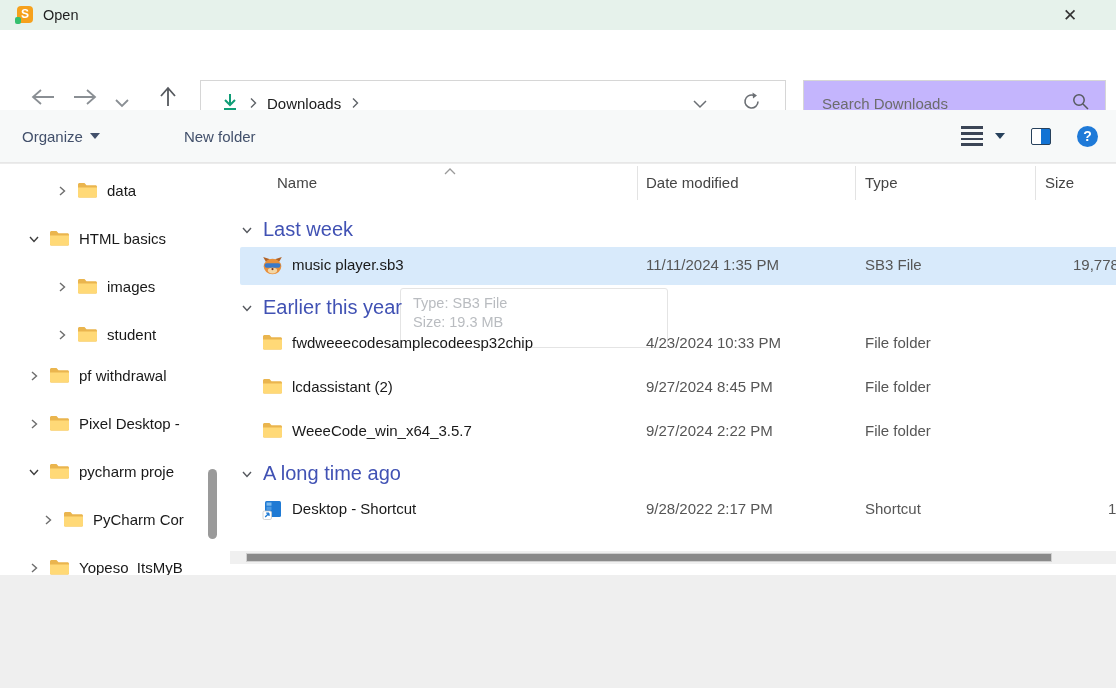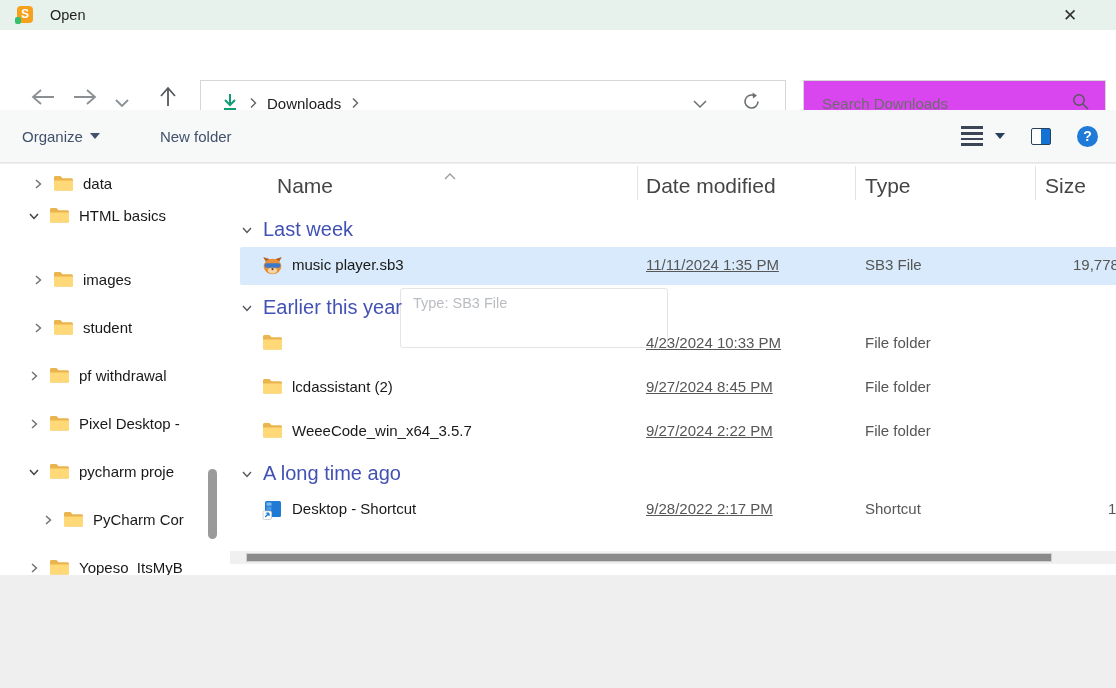--- a/index.html
+++ b/index.html
@@ -5,74 +5,74 @@
   * { margin:0; padding:0; box-sizing:border-box; }
   html,body { width:1116px; height:688px; overflow:hidden; }
   body { font-family:"Liberation Sans","DejaVu Sans",sans-serif; background:#fff; color:#1b1b1b; position:relative; }
   .window { position:absolute; inset:0; background:#fff; }
 
   
   .titlebar { position:absolute; left:0; top:0; width:1116px; height:30px; background:#e6f2eb; display:flex; align-items:center; }
   .app-icon { margin-left:14px; width:20px; height:20px; position:relative; }
   .app-icon .sq { position:absolute; left:3px; top:1px; width:16px; height:17px; background:#f6a11c; border-radius:4px; color:#fff; font-weight:bold; font-size:12px; text-align:center; line-height:17px; }
   .app-icon .grn { position:absolute; left:1px; top:12px; width:6px; height:7px; background:#35c06e; border-radius:2px; }
-  .title-text { margin-left:16px; font-size:14.5px; color:#1f1f1f; }
+  .title-text { margin-left:9px; font-size:14.5px; color:#1f1f1f; }
   .close-btn { position:absolute; right:34px; top:4px; font-size:17px; color:#333; width:24px; height:24px; text-align:center; line-height:24px; cursor:default; }
 
   
   .navbar { position:absolute; left:0; top:30px; width:1116px; height:80px; background:#fff; }
   .nav-ic { position:absolute; top:58px; color:#5f6368; }
   .addrbar { position:absolute; left:200px; top:50px; width:586px; height:47px; border:1px solid #d6d6d6; background:#fff; display:flex; align-items:center; }
   .addr-crumb { display:flex; align-items:center; gap:10px; padding-left:20px; font-size:15px; color:#202020; flex:1; }
   .addr-right { display:flex; align-items:center; gap:34px; padding-right:24px; }
-  .searchbox { position:absolute; left:803px; top:50px; width:303px; height:47px; border:1px solid #d6d6d6; background:#d946ef; display:flex; align-items:center; }
+  .searchbox { position:absolute; left:803px; top:50px; width:303px; height:47px; border:1px solid #d6d6d6; background:#c4b5fd; display:flex; align-items:center; }
   .searchbox input { flex:1; border:none; outline:none; font-family:inherit; font-size:15px; padding-left:18px; color:#202020; background:transparent; }
   .searchbox input::placeholder { color:#6c6c6c; }
   .searchbox .mag { padding-right:16px; }
 
   
   .toolbar { position:absolute; left:0; top:110px; width:1116px; height:53px; background:#f7f9f9; border-bottom:1px solid #e7e7e7; display:flex; align-items:center; }
   .tool-item { font-size:15px; color:#42506b; display:flex; align-items:center; gap:7px; }
   .organize { margin-left:22px; }
-  .newfolder { margin-left:60px; }
+  .newfolder { margin-left:84px; }
   .caret-down { width:0; height:0; border-left:5px solid transparent; border-right:5px solid transparent; border-top:6px solid #42506b; display:inline-block; }
   .tool-right { position:absolute; right:18px; display:flex; align-items:center; gap:26px; }
   .viewlist-ic { display:inline-flex; flex-direction:column; gap:3px; }
   .viewlist-ic i { width:22px; height:2.6px; background:#3b4556; display:block; }
   .pane-ic { width:20px; height:17px; border:1.6px solid #27415c; border-radius:2px; background:linear-gradient(to right,#fff 0 48%,#1273d4 48% 100%); display:inline-block; }
   .help-ic { width:21px; height:21px; border-radius:50%; background:#1f7ad8; color:#fff; font-size:14px; font-weight:bold; text-align:center; line-height:21px; }
 
   
   .bodyarea { position:absolute; left:0; top:163px; width:1116px; height:412px; background:#fff; overflow:hidden; border-top:1px solid #ececec; }
 
   
   .sidebar { position:absolute; left:0; top:0; width:230px; height:412px; overflow:hidden; }
   .tree-item { position:absolute; display:flex; align-items:center; gap:9px; font-size:15px; color:#191919; white-space:nowrap; }
   .tree-item .chev { width:12px; display:inline-flex; justify-content:center; }
   .lvl1 { left:28px; }
-  .lvl2 { left:32px; }
+  .lvl2 { left:56px;margin-top:7px; }
   .lvl2b { left:42px; }
   .side-scroll { position:absolute; left:208px; top:305px; width:9px; height:70px; background:#9a9a9a; border-radius:5px; }
 
   
   .filelist { position:absolute; left:230px; top:0; width:886px; height:412px; overflow:hidden; }
-  .lheader { position:absolute; left:0; top:0; width:886px; height:38px; font-size:21px; color:#454545;text-align:right; }
+  .lheader { position:absolute; left:0; top:0; width:886px; height:38px; font-size:15px; color:#454545;text-align:right; }
   .lheader .hname { position:absolute; left:47px; top:10px; }
   .lheader .hdate { position:absolute; left:416px; top:10px; }
   .lheader .htype { position:absolute; left:635px; top:10px; }
   .lheader .hsize { position:absolute; left:815px; top:10px; }
   .hdiv { position:absolute; top:2px; width:1px; height:34px; background:#e3e3e3; }
   .sortchev { position:absolute; left:213px; top:-2px; }
 
   .group-head { position:absolute; display:flex; align-items:center; gap:10px; font-size:20px; color:#4152b4; z-index:4; }
   .frow { position:absolute; left:0; width:886px; height:38px; z-index:4; font-size:15px; }
   .frow .sel-bg { position:absolute; left:10px; top:0; right:-10px; height:38px; background:#d8eafb; border-radius:2px; z-index:-1; }
   .frow .fic { position:absolute; left:32px; top:9px; }
   .frow .fname { position:absolute; left:62px; top:9px; color:#191919; white-space:nowrap; }
-  .frow .fdate { position:absolute; left:416px; top:9px; color:#565656; white-space:nowrap;text-decoration:underline; }
+  .frow .fdate { position:absolute; left:416px; top:9px; color:#565656; white-space:nowrap; }
   .frow .ftype { position:absolute; left:635px; top:9px; color:#565656; white-space:nowrap; }
   .frow .fsize { position:absolute; left:843px; top:9px; color:#565656; white-space:nowrap; }
   .frow .fsize2 { position:absolute; left:878px; top:9px; color:#565656; white-space:nowrap; }
 
   .tooltip { position:absolute; left:170px; top:124px; width:268px; height:60px; background:rgba(255,255,255,0.82); border:1px solid #e4e4e4; border-radius:3px; z-index:3; padding:5px 0 0 12px; font-size:14.5px; color:#b9bcc0; line-height:19px; white-space:nowrap; overflow:hidden; }
 
   .hscroll-track { position:absolute; left:0; top:387px; width:886px; height:13px; background:#f0f0f0; }
   .hscroll-thumb { position:absolute; left:16px; top:2px; width:806px; height:9px; background:#8a8a8a; border:1px solid #d0d0d0; }
 
   
@@ -191,21 +191,21 @@
             <svg width="10" height="12" viewBox="0 0 10 12">
               <path d="M3 2 L7.5 6 L3 10" stroke="#6d6d6d" stroke-width="1.4" fill="none"></path>
             </svg>
           </span>
         <svg width="21" height="17" viewBox="0 0 21 17">
             <path d="M1 2.5C1 1.7 1.7 1 2.5 1h5l2 2.2h9c.8 0 1.5.7 1.5 1.5V14c0 .9-.7 1.6-1.5 1.6h-16A1.5 1.5 0 0 1 1 14z" fill="#eab54e"></path>
             <path d="M1 5.4h19V14c0 .9-.7 1.6-1.5 1.6h-16A1.5 1.5 0 0 1 1 14z" fill="#ffd977"></path>
           </svg>
         <span>data</span>
       </div>
-      <div class="tree-item lvl1" style="top:43px">
+      <div class="tree-item lvl1" style="top:66px">
         <span class="chev">
             <svg width="12" height="10" viewBox="0 0 12 10">
               <path d="M2 3 L6 7.5 L10 3" stroke="#3d3d3d" stroke-width="1.4" fill="none"></path>
             </svg>
           </span>
         <svg width="21" height="17" viewBox="0 0 21 17">
             <path d="M1 2.5C1 1.7 1.7 1 2.5 1h5l2 2.2h9c.8 0 1.5.7 1.5 1.5V14c0 .9-.7 1.6-1.5 1.6h-16A1.5 1.5 0 0 1 1 14z" fill="#eab54e"></path>
             <path d="M1 5.4h19V14c0 .9-.7 1.6-1.5 1.6h-16A1.5 1.5 0 0 1 1 14z" fill="#ffd977"></path>
           </svg>
         <span>HTML basics</span>
@@ -307,20 +307,21 @@
         <span class="hdiv" style="left:407px"></span>
         <span class="hdate">Date modified</span>
         <span class="hdiv" style="left:625px"></span>
         <span class="htype">Type</span>
         <span class="hdiv" style="left:805px"></span>
         <span class="hsize">Size</span>
       </div>
 
       <div class="tooltip">
         <div>Type: SB3 File</div>
+        <div>Size: 19.3 MB</div>
       </div>
 
       <div class="group-head" style="left:11px; top:54px">
         <svg width="12" height="10" viewBox="0 0 12 10">
             <path d="M2 3 L6 7.5 L10 3" stroke="#55585e" stroke-width="1.4" fill="none"></path>
           </svg>
         <span>Last week</span>
       </div>
 
       <div class="frow" style="top:83px">
@@ -348,20 +349,21 @@
         <span>Earlier this year</span>
       </div>
 
       <div class="frow" style="top:161px">
         <span class="fic">
           <svg width="21" height="17" viewBox="0 0 21 17">
               <path d="M1 2.5C1 1.7 1.7 1 2.5 1h5l2 2.2h9c.8 0 1.5.7 1.5 1.5V14c0 .9-.7 1.6-1.5 1.6h-16A1.5 1.5 0 0 1 1 14z" fill="#eab54e"></path>
               <path d="M1 5.4h19V14c0 .9-.7 1.6-1.5 1.6h-16A1.5 1.5 0 0 1 1 14z" fill="#ffd977"></path>
             </svg>
         </span>
+        <span class="fname">fwdweeecodesamplecodeesp32chip</span>
         <span class="fdate">4/23/2024 10:33 PM</span>
         <span class="ftype">File folder</span>
       </div>
 
       <div class="frow" style="top:205px">
         <span class="fic">
           <svg width="21" height="17" viewBox="0 0 21 17">
               <path d="M1 2.5C1 1.7 1.7 1 2.5 1h5l2 2.2h9c.8 0 1.5.7 1.5 1.5V14c0 .9-.7 1.6-1.5 1.6h-16A1.5 1.5 0 0 1 1 14z" fill="#eab54e"></path>
               <path d="M1 5.4h19V14c0 .9-.7 1.6-1.5 1.6h-16A1.5 1.5 0 0 1 1 14z" fill="#ffd977"></path>
             </svg>

